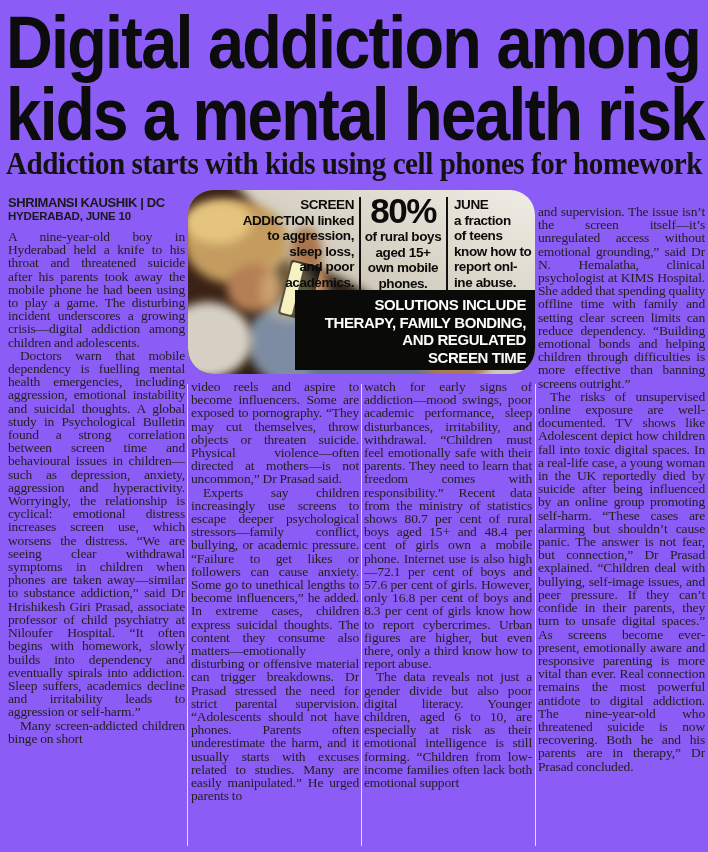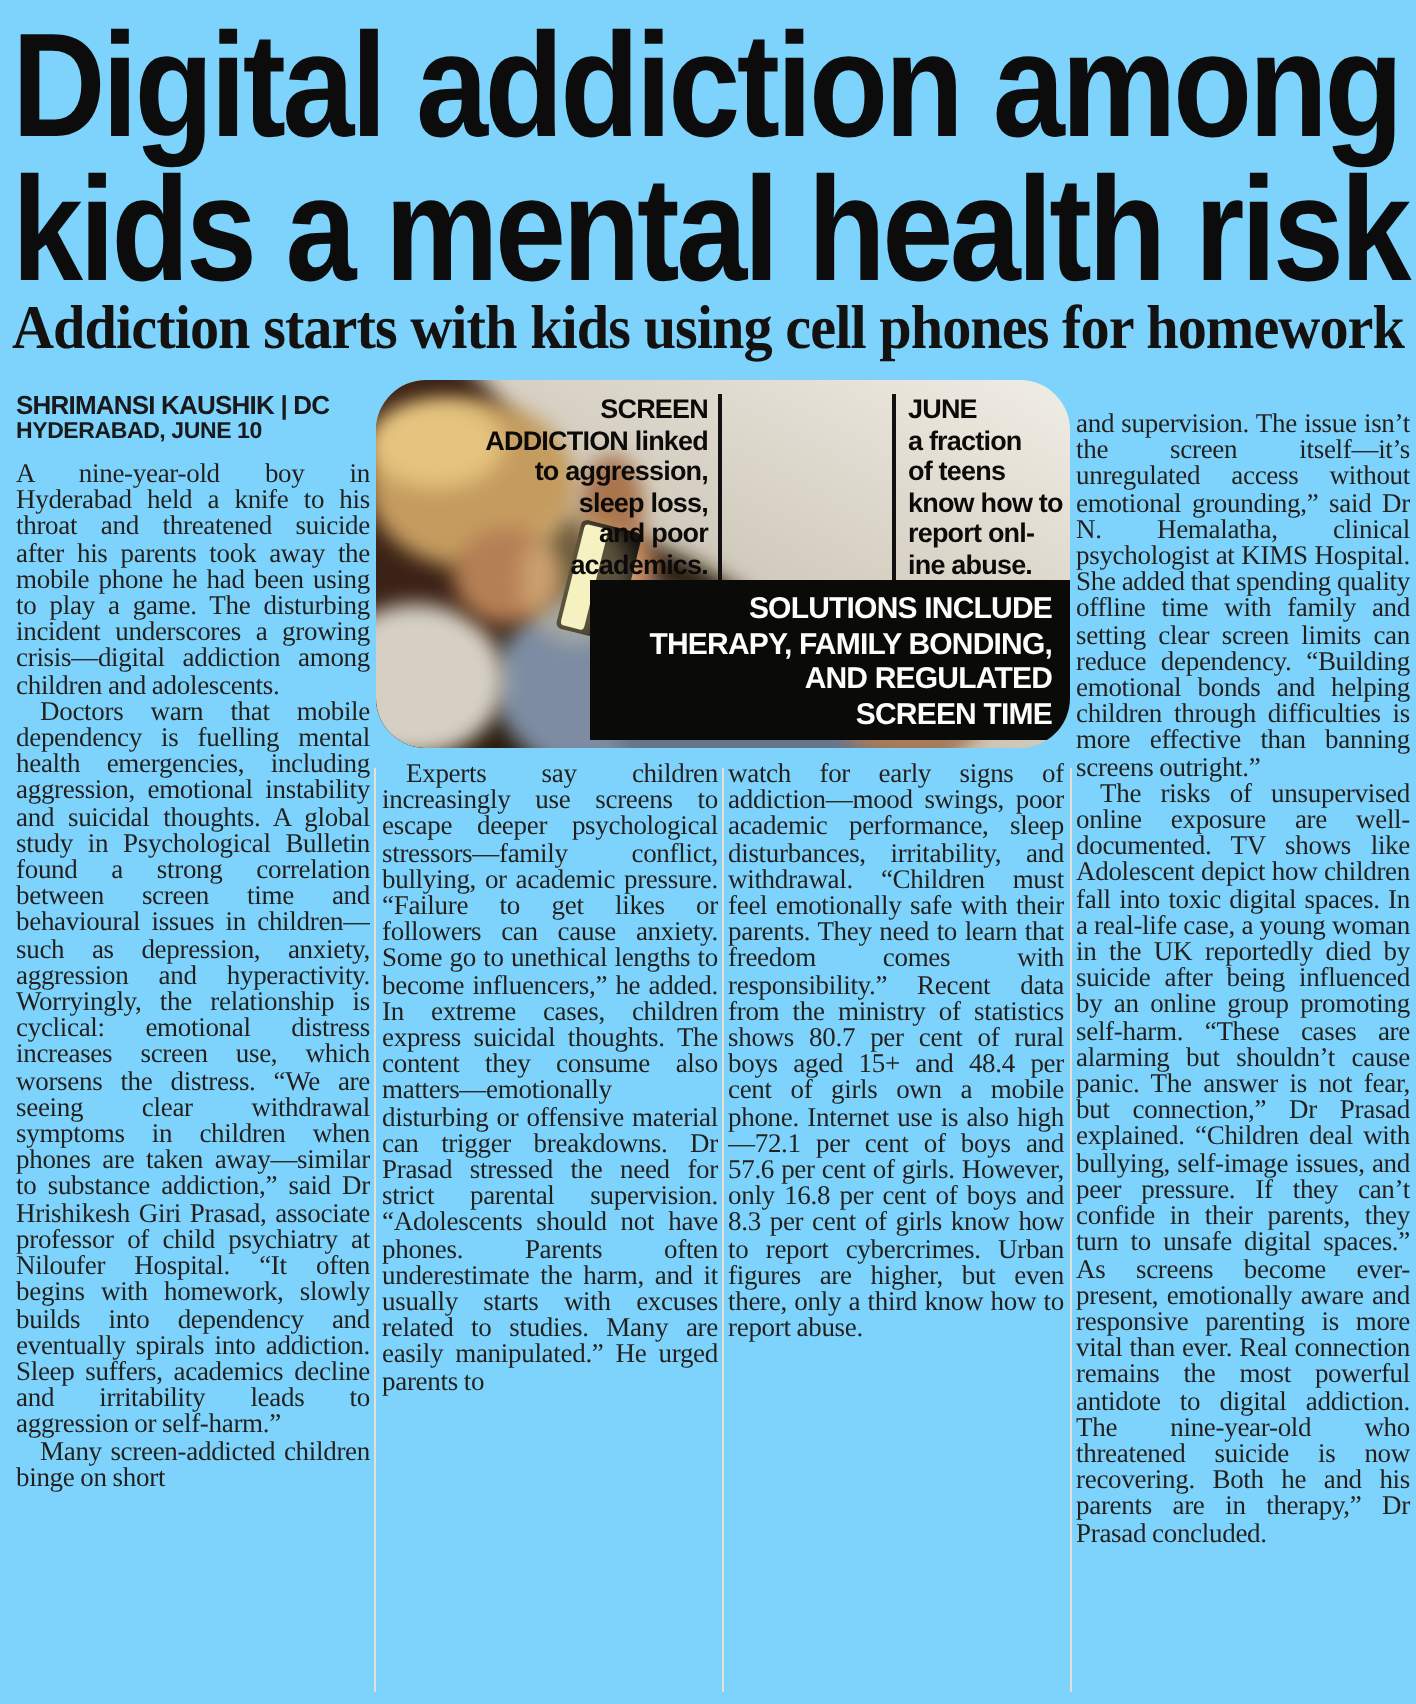--- a/index.html
+++ b/index.html
@@ -1,18 +1,18 @@
 <!DOCTYPE html>
 <html lang="en"><head>
 <meta charset="utf-8">
 <style>
   html,body{margin:0;padding:0;background:#ffffff;}
   .page{
     position:relative;width:708px;height:852px;overflow:hidden;
-    background:#7dd3fc;font-family:"Liberation Serif",serif;color:#211e1b;
+    background:#8b5cf6;font-family:"Liberation Serif",serif;color:#211e1b;
   }
   
   .headline-svg{position:absolute;left:0;top:4px;}
   .headline-svg text{
     font-family:"Liberation Sans",sans-serif;font-weight:bold;
     fill:#0d0c0c;letter-spacing:-2px;
   }
   .subhead-svg text{
     font-family:"Liberation Serif",serif;font-weight:bold;
     fill:#141211;letter-spacing:-0.5px;
@@ -112,20 +112,27 @@
       <ellipse cx="100" cy="100" rx="28" ry="32" fill="#ffe9a8" opacity="0.3" filter="url(#soft)"></ellipse>
     </svg>
 
     <div class="ig ig-panel1"><b>SCREEN
 ADDICTION</b><span> linked
 to aggression,
 sleep loss,
 and poor
 academics.</span></div>
     <div class="ig-div ig-div1"></div>
+    <div class="ig ig-panel2">
+      <div class="big">80%</div>
+      <div class="small">of rural boys
+aged 15+
+own mobile
+phones.</div>
+    </div>
     <div class="ig-div ig-div2"></div>
     <div class="ig ig-panel3"><b>JUNE</b>
 <span>a fraction
 of teens
 know how to
 report onl-
 ine abuse.</span></div>
 
     <div class="solutions"><b>SOLUTIONS</b><span> INCLUDE
 THERAPY, FAMILY BONDING,
@@ -137,25 +144,27 @@
   <div class="gutter" style="left:361px;top:384px;height:462px;"></div>
   <div class="gutter" style="left:535px;top:384px;height:462px;"></div>
 
   <div class="col col1">
     <p>A nine-year-old boy in Hyderabad held a knife to his throat and threatened suicide after his parents took away the mobile phone he had been using to play a game. The disturbing incident underscores a growing crisis—digital addiction among children and adolescents.</p>
     <p class="indent">Doctors warn that mobile dependency is fuelling mental health emergencies, including aggression, emotional instability and suicidal thoughts. A global study in Psychological Bulletin found a strong correlation between screen time and behavioural issues in children—such as depression, anxiety, aggression and hyperactivity. Worryingly, the relationship is cyclical: emotional distress increases screen use, which worsens the distress. “We are seeing clear withdrawal symptoms in children when phones are taken away—similar to substance addiction,” said Dr Hrishikesh Giri Prasad, associate professor of child psychiatry at Niloufer Hospital. “It often begins with homework, slowly builds into dependency and eventually spirals into addiction. Sleep suffers, academics decline and irritability leads to aggression or self-harm.”</p>
     <p class="indent">Many screen-addicted children binge on short</p>
   </div>
 
   <div class="col col2">
+    <p>video reels and aspire to become influencers. Some are exposed to pornography. “They may cut themselves, throw objects or threaten suicide. Physical violence—often directed at mothers—is not uncommon,” Dr Prasad said.</p>
     <p class="indent">Experts say children increasingly use screens to escape deeper psychological stressors—family conflict, bullying, or academic pressure. “Failure to get likes or followers can cause anxiety. Some go to unethical lengths to become influencers,” he added. In extreme cases, children express suicidal thoughts. The content they consume also matters—emotionally disturbing or offensive material can trigger breakdowns. Dr Prasad stressed the need for strict parental supervision. “Adolescents should not have phones. Parents often underestimate the harm, and it usually starts with excuses related to studies. Many are easily manipulated.” He urged parents to</p>
   </div>
 
   <div class="col col3">
     <p>watch for early signs of addiction—mood swings, poor academic performance, sleep disturbances, irritability, and withdrawal. “Children must feel emotionally safe with their parents. They need to learn that freedom comes with responsibility.” Recent data from the ministry of statistics shows 80.7 per cent of rural boys aged 15+ and 48.4 per cent of girls own a mobile phone. Internet use is also high—72.1 per cent of boys and 57.6 per cent of girls. However, only 16.8 per cent of boys and 8.3 per cent of girls know how to report cybercrimes. Urban figures are higher, but even there, only a third know how to report abuse.</p>
+    <p class="indent">The data reveals not just a gender divide but also poor digital literacy. Younger children, aged 6 to 10, are especially at risk as their emotional intelligence is still forming. “Children from low-income families often lack both emotional support</p>
   </div>
 
   <div class="col col4">
     <p>and supervision. The issue isn’t the screen itself—it’s unregulated access without emotional grounding,” said Dr N. Hemalatha, clinical psychologist at KIMS Hospital. She added that spending quality offline time with family and setting clear screen limits can reduce dependency. “Building emotional bonds and helping children through difficulties is more effective than banning screens outright.”</p>
     <p class="indent">The risks of unsupervised online exposure are well-documented. TV shows like Adolescent depict how children fall into toxic digital spaces. In a real-life case, a young woman in the UK reportedly died by suicide after being influenced by an online group promoting self-harm. “These cases are alarming but shouldn’t cause panic. The answer is not fear, but connection,” Dr Prasad explained. “Children deal with bullying, self-image issues, and peer pressure. If they can’t confide in their parents, they turn to unsafe digital spaces.” As screens become ever-present, emotionally aware and responsive parenting is more vital than ever. Real connection remains the most powerful antidote to digital addiction. The nine-year-old who threatened suicide is now recovering. Both he and his parents are in therapy,” Dr Prasad concluded.</p>
   </div>
 
 </div>
 
 </body></html>

